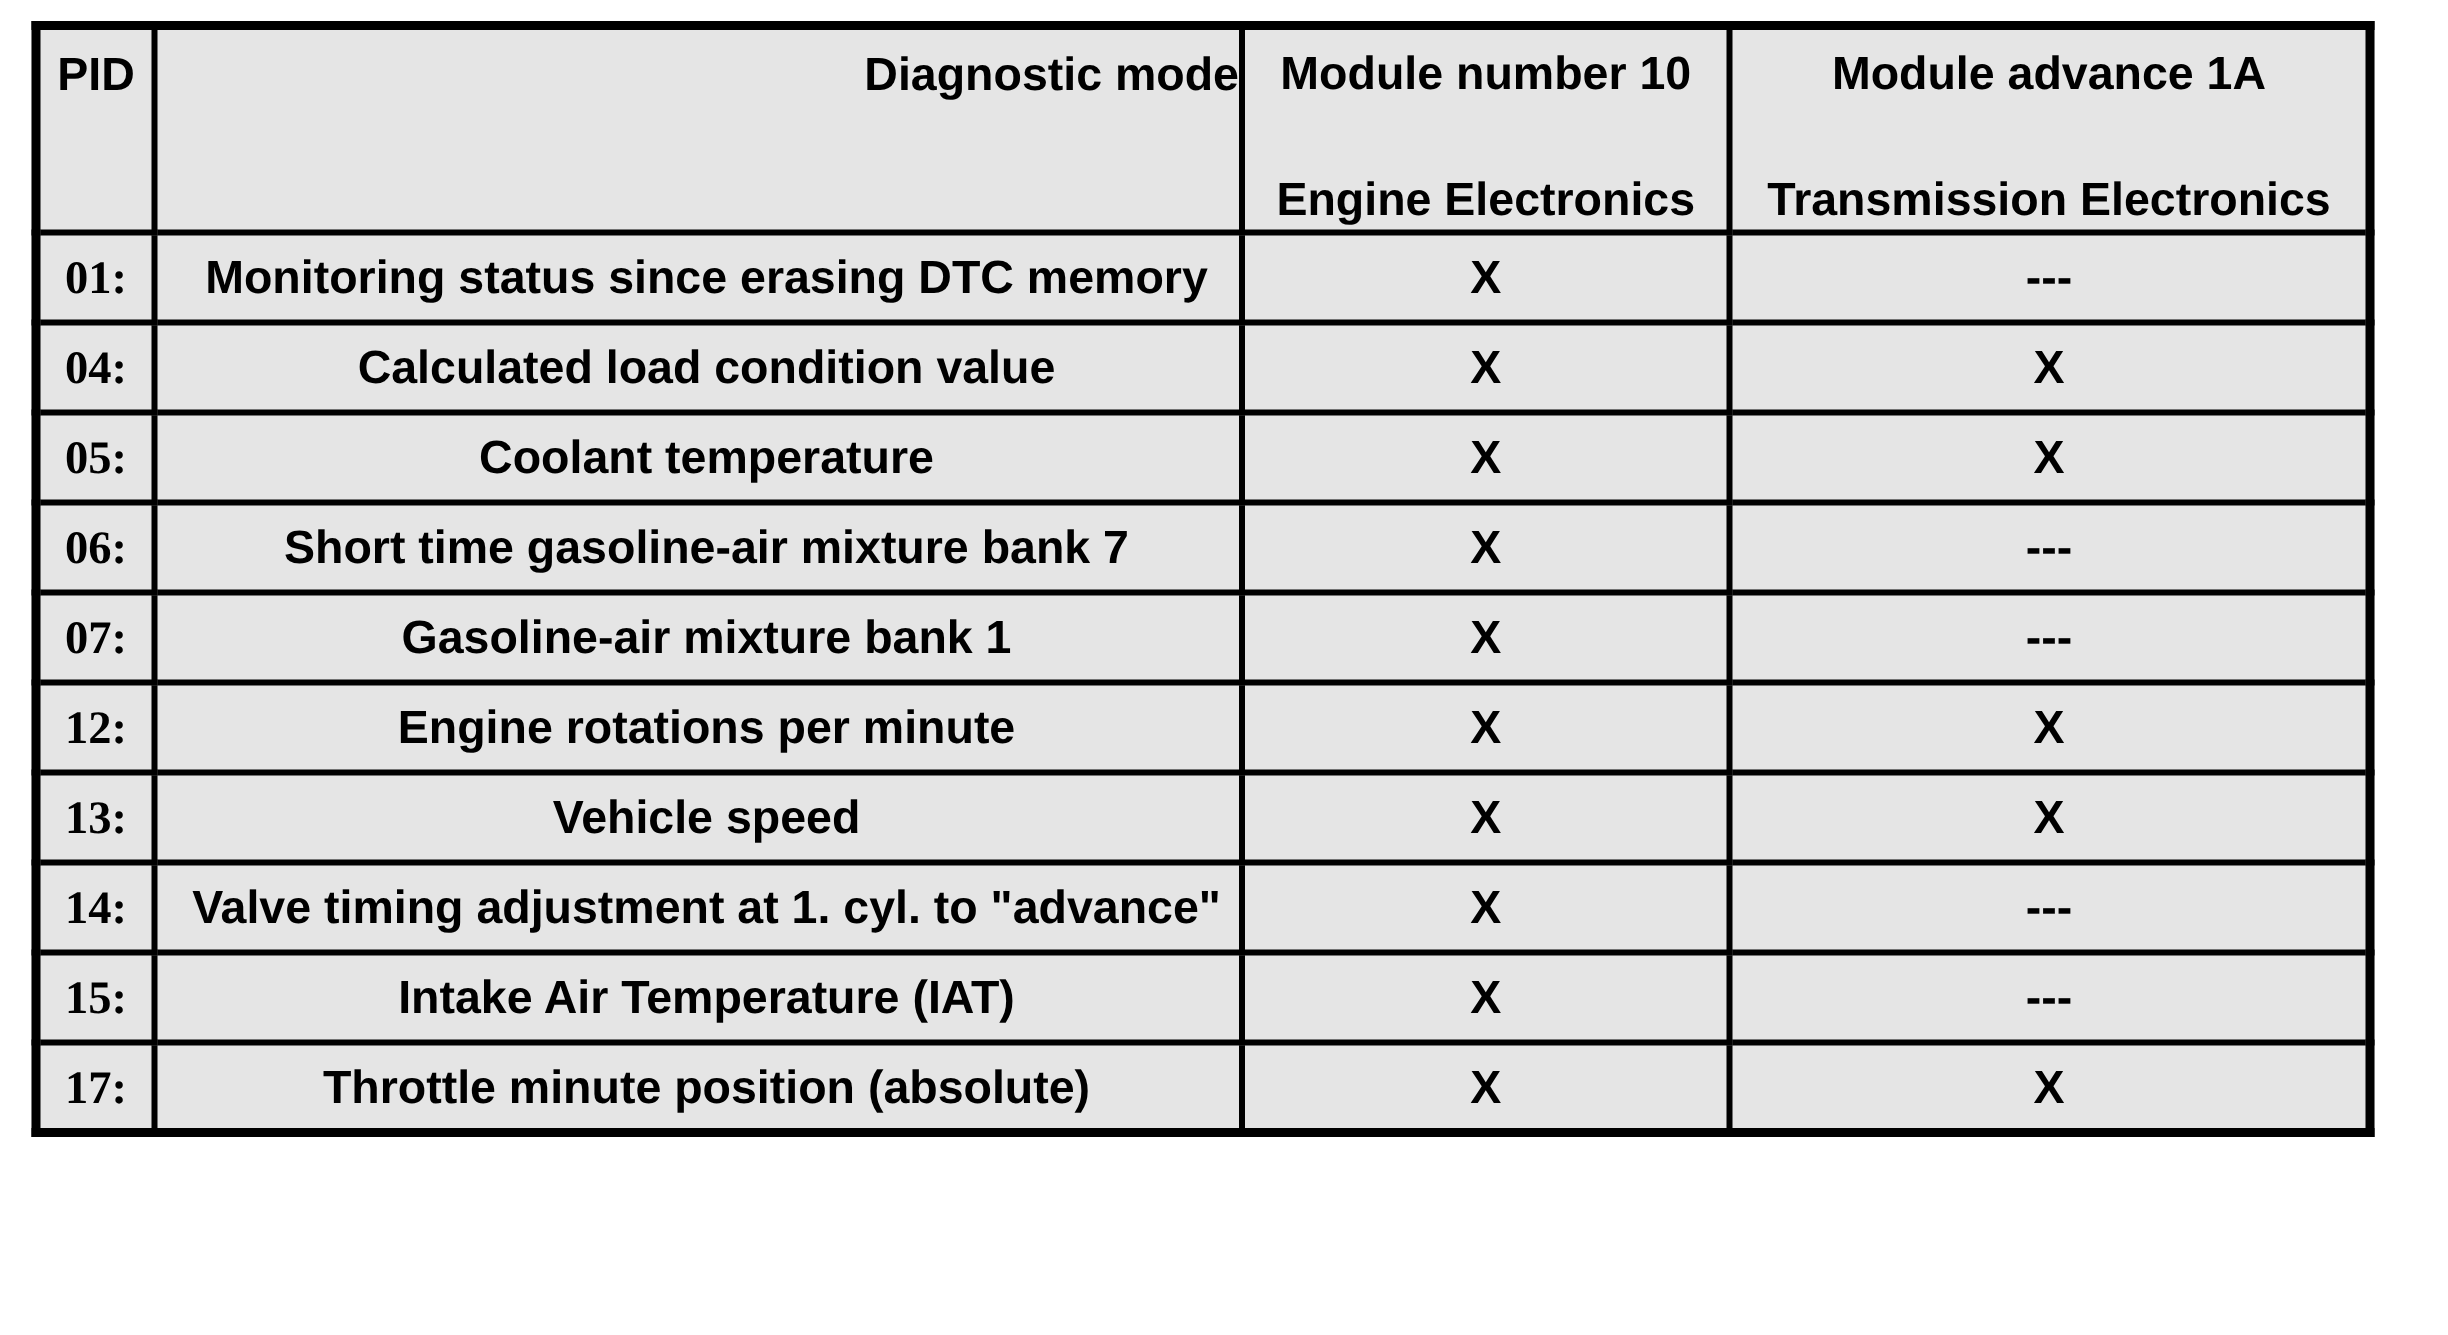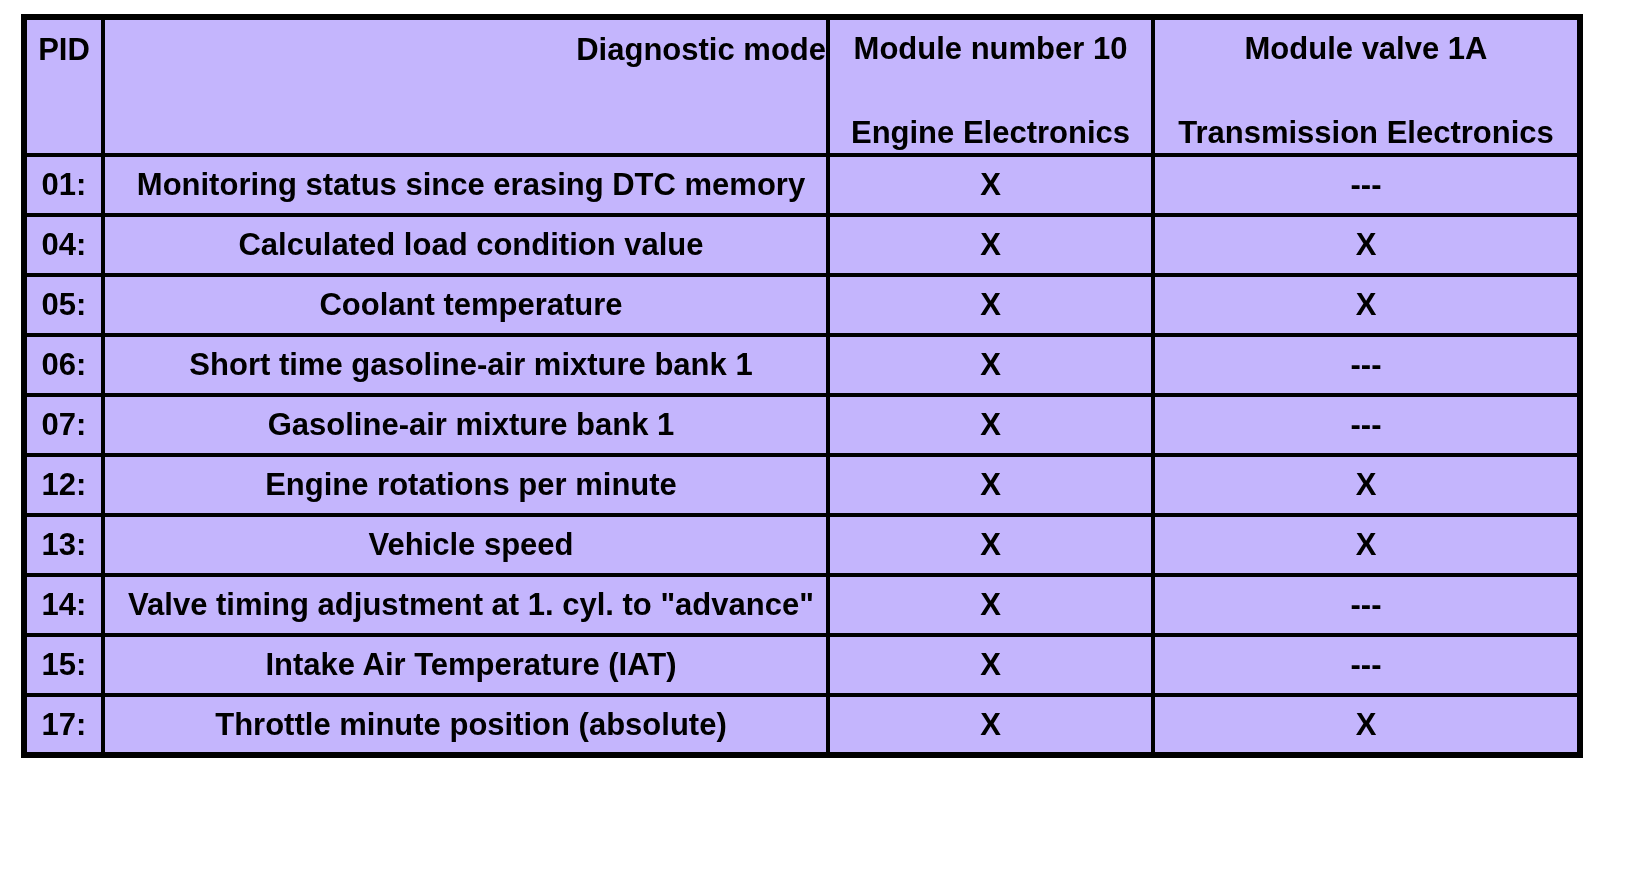--- a/index.html
+++ b/index.html
@@ -17,21 +17,21 @@
     -webkit-font-smoothing: antialiased;
   }
   table.diag-table {
     position: absolute;
     left: 21px;
     top: 14px;
     width: 1556px;
     border-collapse: collapse;
     table-layout: fixed;
     border: 6px solid #000000;
-    background: #c4b5fd;
+    background: #e5e5e5;
   }
   .diag-table th,
   .diag-table td {
     border: 4px solid #000000;
     font-size: 31px;
     font-weight: bold;
     color: #000000;
     box-sizing: border-box;
     overflow: hidden;
     white-space: nowrap;
@@ -58,20 +58,21 @@
     justify-content: space-between;
     height: 118px;
     padding-top: 12px;
   }
   .module-head span { display: block; line-height: 1.1; }
   
   .diag-table tbody tr { height: 60px; }
   td.c-pid {
     text-align: center;
     vertical-align: middle;
+    font-family: Liberation Serif, serif;
   }
   td.c-mode {
     text-align: center;
     vertical-align: middle;
     padding-left: 12px;
   }
   td.c-mark {
     text-align: center;
     vertical-align: middle;
   }
@@ -91,21 +92,21 @@
       <th class="h-pid">PID</th>
       <th class="h-mode">Diagnostic mode</th>
       <th class="h-module">
         <div class="module-head">
           <span>Module number 10</span>
           <span>Engine Electronics</span>
         </div>
       </th>
       <th class="h-module">
         <div class="module-head">
-          <span>Module valve 1A</span>
+          <span>Module advance 1A</span>
           <span>Transmission Electronics</span>
         </div>
       </th>
     </tr>
   </thead>
   <tbody>
     <tr>
       <td class="c-pid">01:</td>
       <td class="c-mode">Monitoring status since erasing DTC memory</td>
       <td class="c-mark">X</td>
@@ -118,21 +119,21 @@
       <td class="c-mark">X</td>
     </tr>
     <tr>
       <td class="c-pid">05:</td>
       <td class="c-mode">Coolant temperature</td>
       <td class="c-mark">X</td>
       <td class="c-mark">X</td>
     </tr>
     <tr>
       <td class="c-pid">06:</td>
-      <td class="c-mode">Short time gasoline-air mixture bank 1</td>
+      <td class="c-mode">Short time gasoline-air mixture bank 7</td>
       <td class="c-mark">X</td>
       <td class="c-mark">---</td>
     </tr>
     <tr>
       <td class="c-pid">07:</td>
       <td class="c-mode">Gasoline-air mixture bank 1</td>
       <td class="c-mark">X</td>
       <td class="c-mark">---</td>
     </tr>
     <tr>

